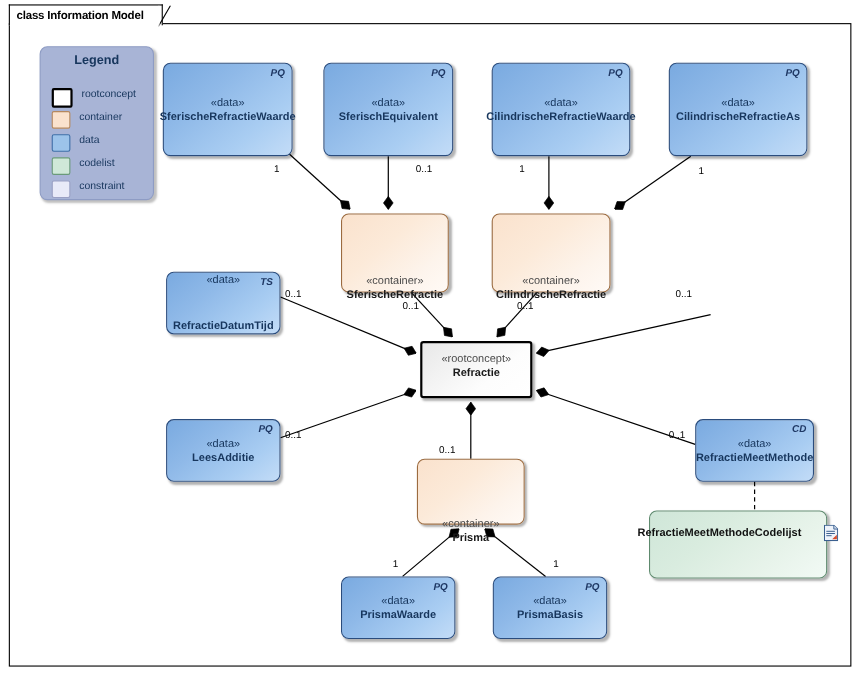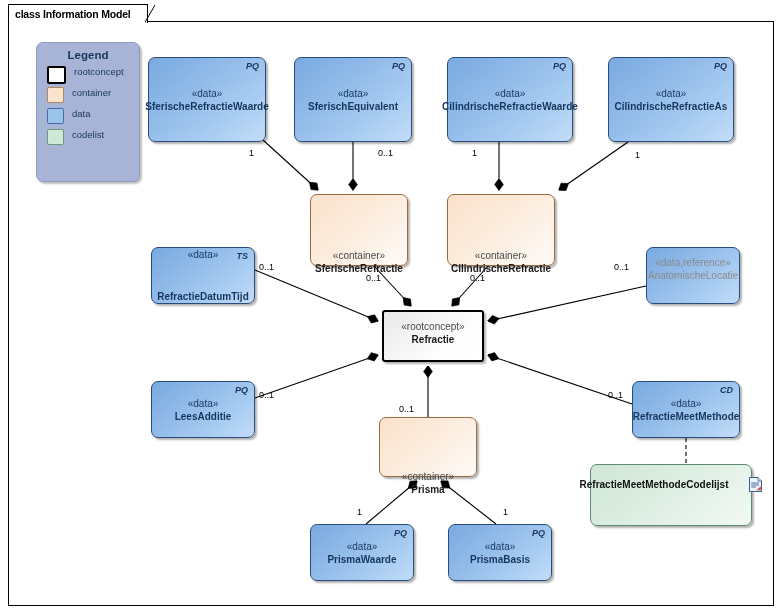--- a/index.html
+++ b/index.html
@@ -162,21 +162,21 @@
     z-index: 12;
     box-shadow: 2px 2px 2px rgba(0,0,0,0.25);
     box-sizing: border-box;
     padding-top: 6px;
   }
   #legend .legend-title {
     text-align: center;
     font-size: 11.5px;
     font-weight: bold;
     color: #17365d;
-    margin-bottom: 5px;
+    margin-bottom: 19px;
   }
   #legend .legend-row {
     display: flex;
     height: 21px;
     padding-left: 10px;
   }
   #legend .legend-swatch {
     width: 15px;
     height: 14px;
     border-radius: 2px;
@@ -266,20 +266,24 @@
       <span class="legend-label">container</span>
     </div>
     <div class="legend-row">
       <span class="legend-swatch" style="background:#9cc3ea;border:1px solid #3f6fa8;"></span>
       <span class="legend-label">data</span>
     </div>
     <div class="legend-row">
       <span class="legend-swatch" style="background:#cfe8d8;border:1px solid #6a9a7a;"></span>
       <span class="legend-label">codelist</span>
     </div>
+    <div class="legend-row">
+      <span class="legend-swatch" style="background:#e8eaf8;border:1px solid #9aa0c4;"></span>
+      <span class="legend-label">constraint</span>
+    </div>
   </div>
 
   <div class="node data" style="left:148px;top:57px;width:118px;height:85px;">
     <span class="typetag">PQ</span>
     <span class="stereotype">«data»</span>
     <span class="nodename">SferischeRefractieWaarde</span>
   </div>
 
   <div class="node data" style="left:294px;top:57px;width:118px;height:85px;">
     <span class="typetag">PQ</span>
@@ -308,24 +312,20 @@
     <span class="stereotype">«container»</span>
     <span class="nodename">CilindrischeRefractie</span>
   </div>
 
   <div class="node data" style="left:151px;top:247px;width:104px;height:57px;gap:29px;">
     <span class="typetag">TS</span>
     <span class="stereotype">«data»</span>
     <span class="nodename">RefractieDatumTijd</span>
   </div>
 
-  <div class="node data muted" style="left:646px;top:247px;width:94px;height:57px;justify-content:flex-start;padding-top:8px;">
-    <span class="stereotype">«data,reference»</span>
-    <span class="nodename" style="font-weight:normal;">AnatomischeLocatie</span>
-  </div>
 
   <div class="node rootconcept" style="left:382px;top:310px;width:102px;height:52px;justify-content:flex-start;padding-top:8px;">
     <span class="stereotype">«rootconcept»</span>
     <span class="nodename">Refractie</span>
   </div>
 
   <div class="node data" style="left:151px;top:381px;width:104px;height:57px;">
     <span class="typetag">PQ</span>
     <span class="stereotype">«data»</span>
     <span class="nodename">LeesAdditie</span>

